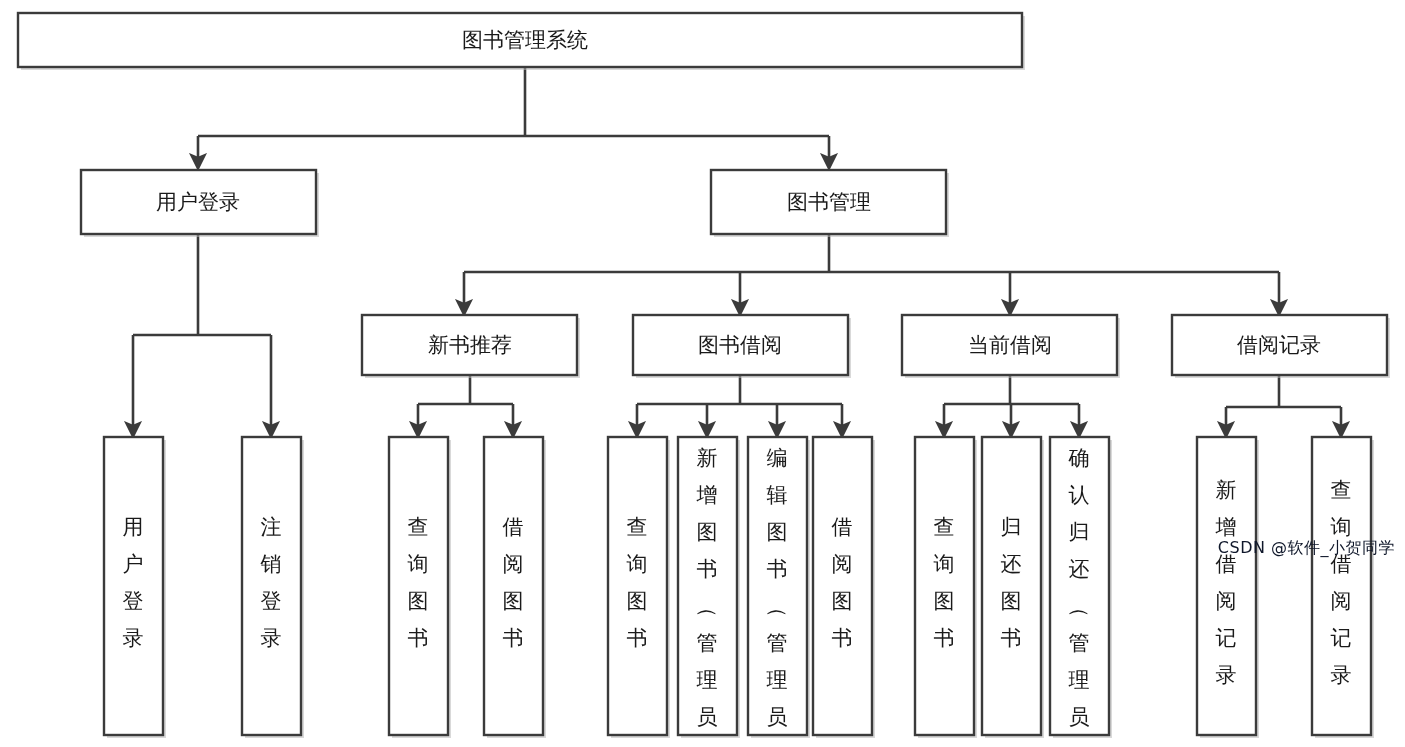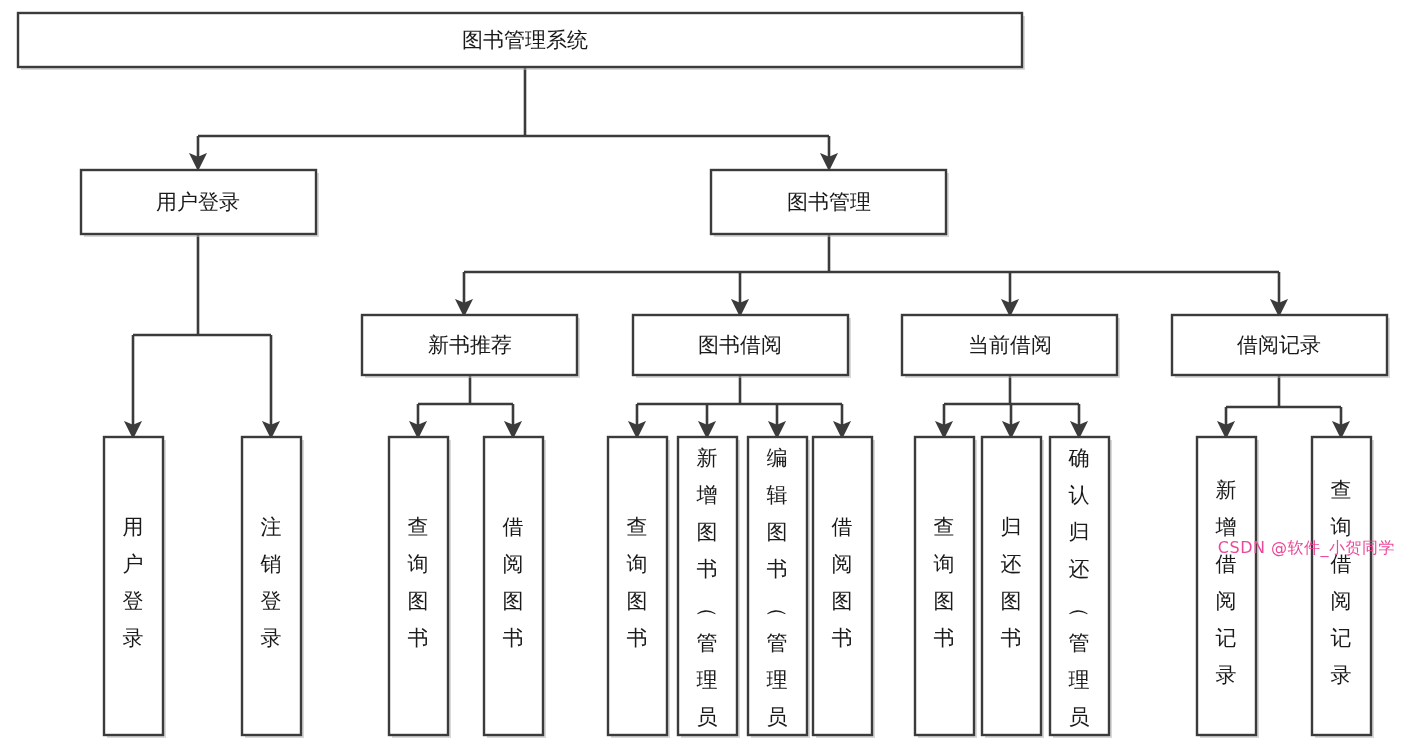--- a/index.html
+++ b/index.html
@@ -53,21 +53,21 @@
   .label-v {
     font-size: 21px;
     text-anchor: middle;
   }
   .watermark {
     position: absolute;
     right: 10px;
     bottom: 4px;
     font-family: "DejaVu Sans", "Liberation Sans", sans-serif;
     font-size: 16px;
-    color: #ec4899;
+    color: #0f172a;
     letter-spacing: 0.5px;
     white-space: nowrap;
     user-select: none;
   }
 </style>
 </head>
 <body>
 
 <div id="diagram-root">
 

